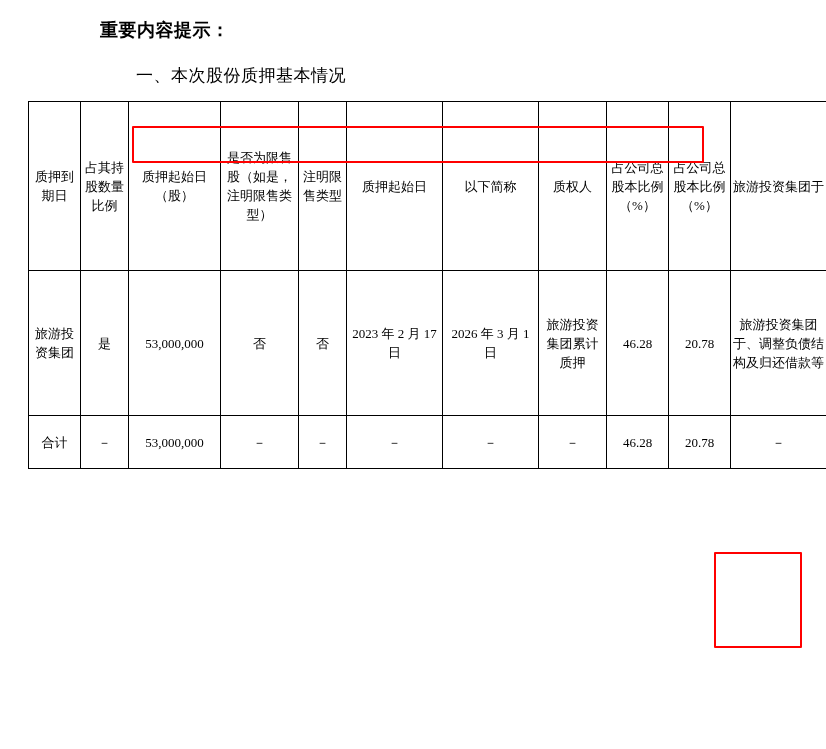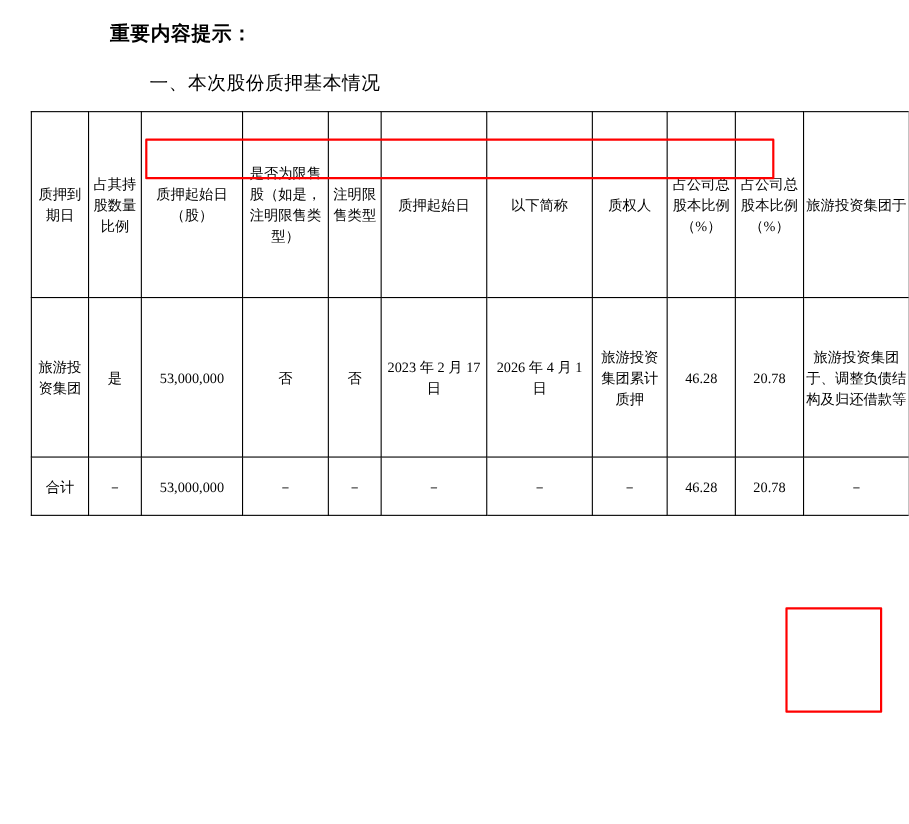--- a/index.html
+++ b/index.html
@@ -197,21 +197,21 @@
         <td>
             <span class="cellwrap">否</span>
           </td>
         <td>
             <span class="cellwrap">否</span>
           </td>
         <td>
             <span class="cellwrap">2023 年 2 月 17 日</span>
           </td>
         <td>
-            <span class="cellwrap">2026 年 4 月 1 日</span>
+            <span class="cellwrap">2026 年 3 月 1 日</span>
           </td>
         <td>
             <span class="cellwrap">旅游投资集团累计质押</span>
           </td>
         <td>
             <span class="cellwrap">46.28</span>
           </td>
         <td>
             <span class="cellwrap">20.78</span>
           </td>

